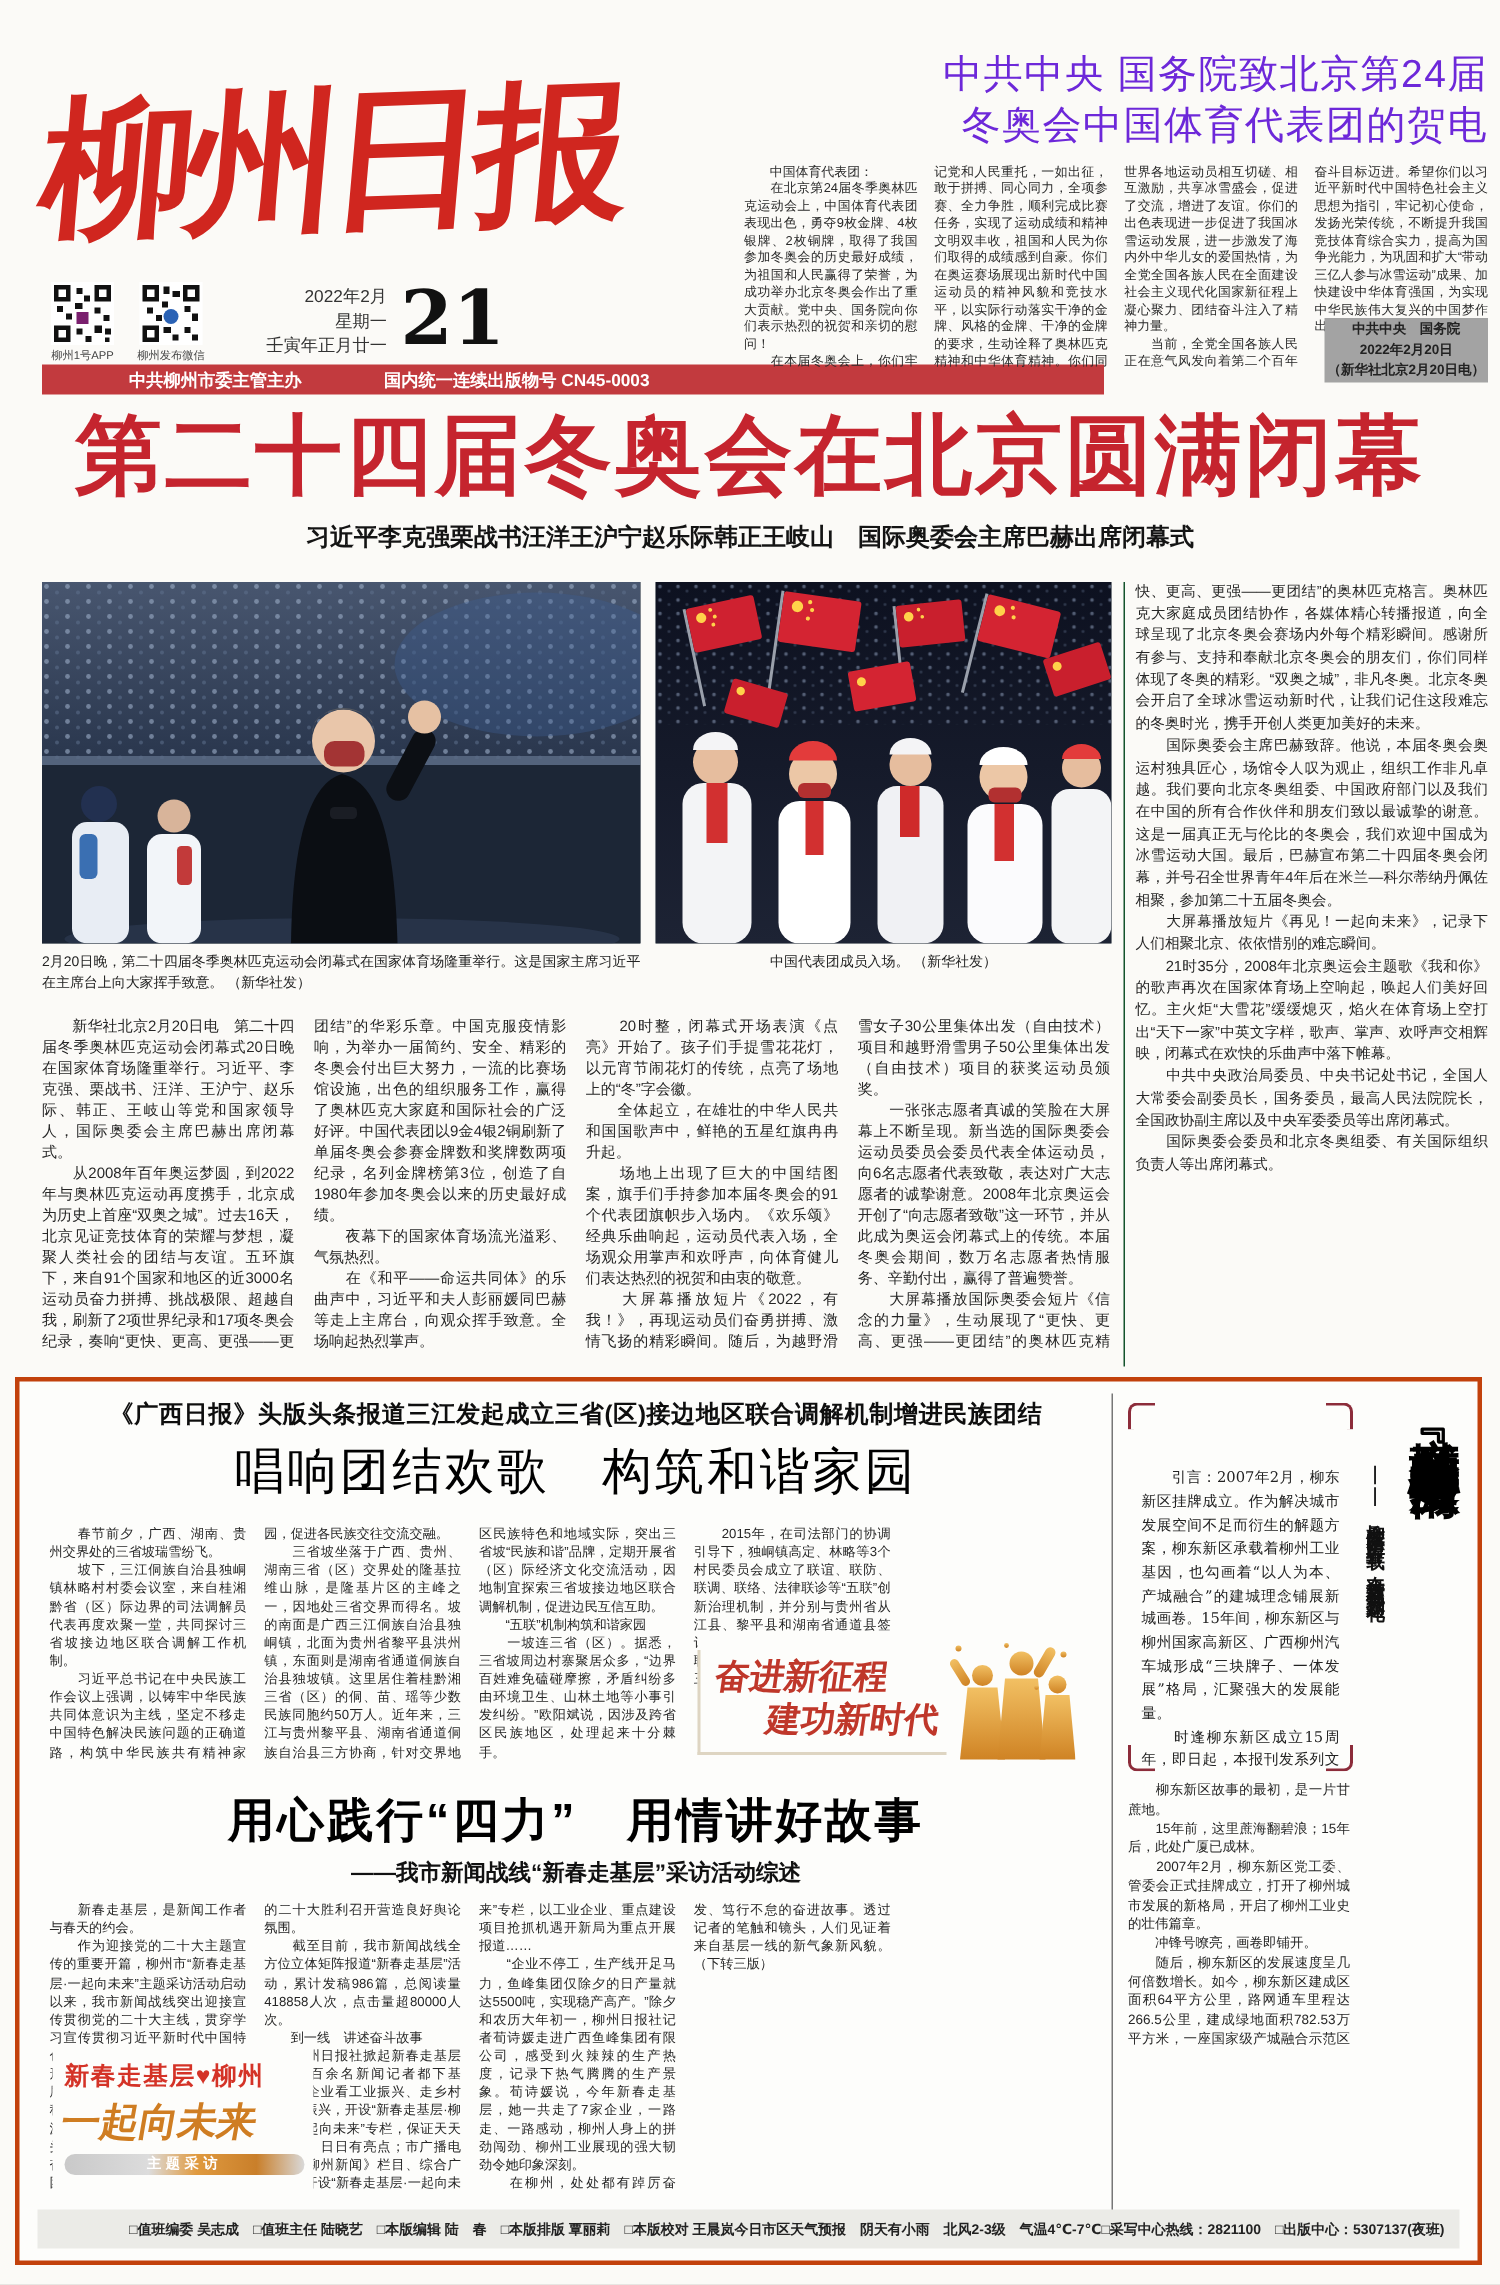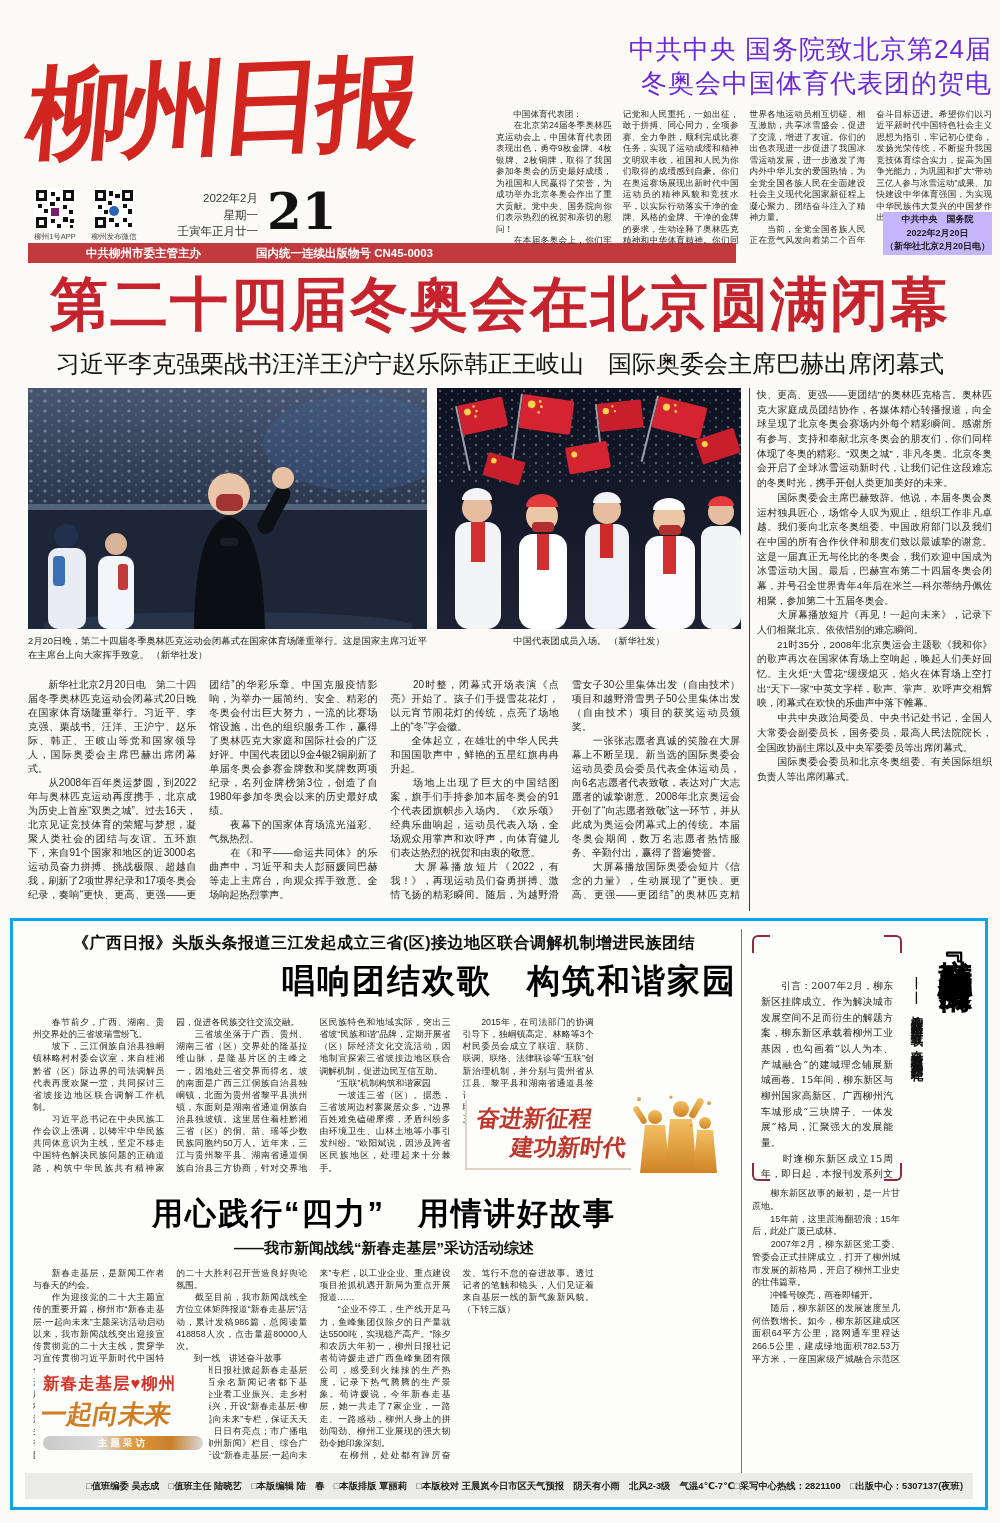--- a/index.html
+++ b/index.html
@@ -22,45 +22,45 @@
   .daynum{font-family:"DejaVu Serif","Liberation Serif",serif;font-size:50px;font-weight:bold;line-height:.95;color:#111;}
   .red-bar{left:28px;top:243px;width:708px;height:20px;background:#c23a3e;color:#fff;display:flex;
            align-items:center;gap:55px;padding-left:58px;box-sizing:border-box;font-size:11.5px;font-weight:bold;}
 
   
   .telegram{left:460px;top:33px;width:532px;}
   .tg-h{font-size:26px;font-weight:400;text-align:right;line-height:1.3;color:#6d28d9;letter-spacing:1px;}
   .tg-body-wrap{position:relative;margin-top:8px;height:146px;margin-left:36px;}
   .tg-body{column-count:4;column-gap:11px;column-fill:auto;height:146px;overflow:hidden;
            font-size:8.6px;line-height:1.34;text-align:justify;white-space:pre-line;color:#2a2a2a;}
-  .tg-sign{position:absolute;right:0;bottom:0;background:#c4b5fd;font-size:9px;font-weight:bold;
+  .tg-sign{position:absolute;right:0;bottom:0;background:#a3a3a3;font-size:9px;font-weight:bold;
            text-align:center;line-height:1.5;padding:1px 2px;color:#222;}
 
   
   .banner-h{left:0;top:272px;width:1000px;text-align:center;font-size:58px;font-weight:900;color:#c5242e;
             letter-spacing:2px;line-height:1.1;}
-  .banner-sub{left:0;top:348px;width:1000px;text-align:center;font-size:24px;font-weight:400;color:#141414;}
+  .banner-sub{left:0;top:348px;width:1000px;text-align:center;font-size:16px;font-weight:700;color:#141414;}
   .photo{overflow:hidden;background:#17202e;}
   .photo svg{display:block;}
   .p1{left:28px;top:388px;width:399px;height:241px;}
   .p2{left:437px;top:388px;width:304px;height:241px;}
   .cap{font-size:9.3px;line-height:1.55;color:#222;text-align:justify;}
   .cap1{left:28px;top:634px;width:399px;}
   .cap2{left:437px;top:634px;width:304px;text-align:center;}
   .credit{color:#222;}
   .main-cols{left:28px;top:678px;width:712px;height:233px;column-count:4;column-gap:13px;column-fill:auto;
              overflow:hidden;font-size:10px;line-height:1.4;text-align:justify;white-space:pre-line;color:#262626;}
   .right-col{left:749px;top:388px;width:243px;height:523px;overflow:hidden;font-size:9.8px;line-height:1.5;
              text-align:justify;white-space:pre-line;color:#262626;border-left:1px solid #14532d;
              padding-left:7px;box-sizing:border-box;}
 
   
-  .bottom-box{left:10px;top:918px;width:978px;height:592px;border:3px solid #0ea5e9;background:#fdfdfb;box-sizing:border-box;}
+  .bottom-box{left:10px;top:918px;width:978px;height:592px;border:3px solid #c2410c;background:#fdfdfb;box-sizing:border-box;}
   .kicker{left:18px;top:12px;width:706px;text-align:center;font-size:16px;font-weight:800;color:#0e0e0e;letter-spacing:.5px;}
-  .h-unity{left:18px;top:38px;width:706px;text-align:right;font-size:33px;font-weight:700;color:#000;letter-spacing:2px;}
+  .h-unity{left:18px;top:38px;width:706px;text-align:center;font-size:33px;font-weight:400;color:#000;letter-spacing:2px;}
   .unity-body{left:20px;top:95px;width:704px;height:164px;column-count:5;column-gap:12px;column-fill:auto;
               overflow:hidden;font-size:8.8px;line-height:1.38;text-align:justify;white-space:pre-line;color:#262626;}
   .badge{left:452px;top:168px;width:252px;height:92px;background:#fdfdfb;z-index:3;display:flex;align-items:center;}
   .badge-inner{border-left:2px solid #ded5c2;border-bottom:2px solid #ded5c2;padding:4px 0 6px 10px;flex:1;}
   .badge-t{font-family:"DejaVu Serif","Liberation Serif",serif;color:#bf372a;font-weight:800;font-size:23px;
            transform:skewX(-8deg);line-height:1.25;white-space:nowrap;}
   .badge-t2{margin-left:34px;}
   .h-journ{left:18px;top:272px;width:706px;text-align:center;font-size:31px;font-weight:900;color:#000;letter-spacing:2px;}
   .h-journ-sub{left:18px;top:318px;width:706px;text-align:center;font-size:15px;font-weight:700;color:#111;}
   .journ-body{left:20px;top:346px;width:704px;height:196px;column-count:5;column-gap:12px;column-fill:auto;

